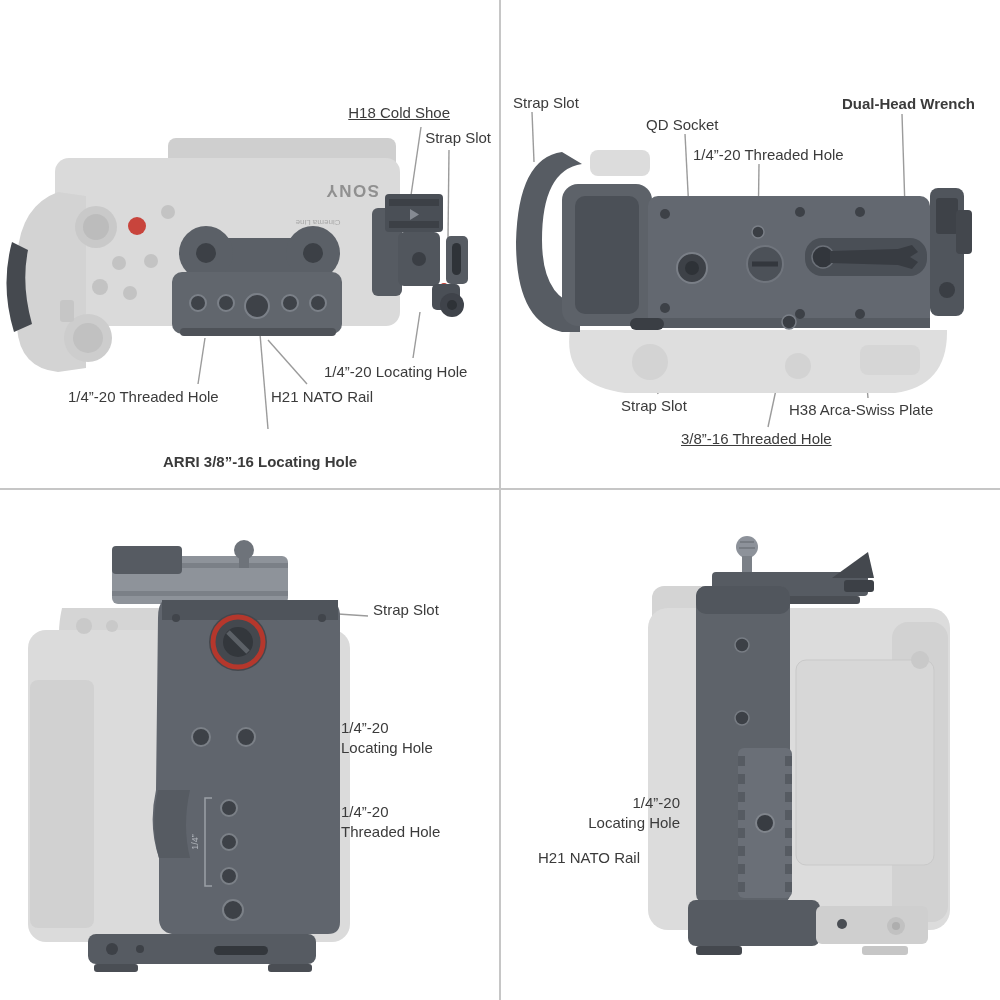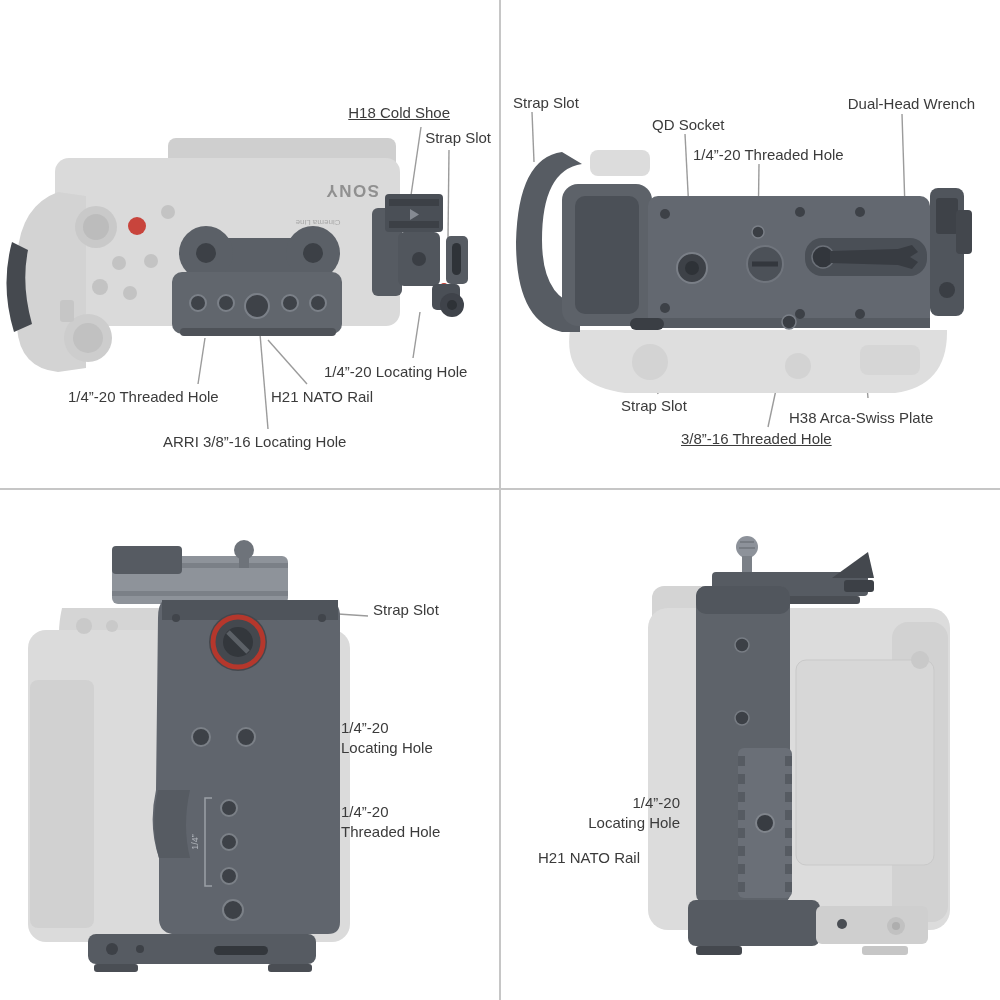--- a/index.html
+++ b/index.html
@@ -92,21 +92,21 @@
         <rect x="432" y="284" width="28" height="26" rx="5" fill="#4a4f56"></rect>
         <circle cx="452" cy="305" r="12" fill="#3f434a"></circle>
         <circle cx="452" cy="305" r="5" fill="#2e3237"></circle>
       </g>
     </svg>
     <div class="callout right" style="right:50px; top:103px; width:170px;text-decoration:underline;">H18 Cold Shoe</div>
     <div class="callout right" style="right:9px; top:128px; width:150px;">Strap Slot</div>
     <div class="callout" style="left:324px; top:362px;">1/4”-20 Locating Hole</div>
     <div class="callout" style="left:68px; top:387px;">1/4”-20 Threaded Hole</div>
     <div class="callout" style="left:271px; top:387px;">H21 NATO Rail</div>
-    <div class="callout" style="left:163px; top:432px;">ARRI 3/8”-16 Locating Hole</div>
+    <div class="callout" style="left:163px; top:452px;font-weight:bold;">ARRI 3/8”-16 Locating Hole</div>
   </div>
 
   <div id="q-tr" class="quadrant">
     <svg class="illustration" width="500" height="490" viewBox="0 0 500 490">
       <g stroke="#9b9b9b" stroke-width="1.4" fill="none">
         <path d="M32 112 L34 162"></path>
         <path d="M185 134 L191 250"></path>
         <path d="M402 114 L406 240"></path>
         <path d="M259 164 L258 236"></path>
         <path d="M158 394 L146 334"></path>
@@ -146,25 +146,25 @@
           <circle cx="323" cy="257" r="11" fill="#32363c" stroke="#6b7078" stroke-width="1.5"></circle>
           <path d="M330 251 L398 249 L412 245 L418 252 L410 257 L418 262 L412 269 L398 265 L330 263 Z" fill="#383c42"></path>
         </g>
         <rect x="430" y="188" width="34" height="128" rx="8" fill="#50555c"></rect>
         <rect x="436" y="198" width="22" height="36" rx="3" fill="#3e4248"></rect>
         <circle cx="447" cy="290" r="8" fill="#3a3e44"></circle>
         <rect x="456" y="210" width="16" height="44" rx="4" fill="#43474d"></rect>
       </g>
     </svg>
     <div class="callout" style="left:13px; top:93px;">Strap Slot</div>
-    <div class="callout" style="left:152px; top:115px;text-align:center;">QD Socket</div>
-    <div class="callout right" style="right:25px; top:94px; width:180px;">Dual-Head Wrench</div>
+    <div class="callout" style="left:146px; top:115px;text-align:center;">QD Socket</div>
+    <div class="callout right" style="right:25px; top:94px; width:180px;font-weight:bold;">Dual-Head Wrench</div>
     <div class="callout" style="left:193px; top:145px;">1/4”-20 Threaded Hole</div>
     <div class="callout" style="left:121px; top:396px;">Strap Slot</div>
-    <div class="callout" style="left:289px; top:400px;margin-top:8px;">H38 Arca-Swiss Plate</div>
+    <div class="callout" style="left:289px; top:400px;">H38 Arca-Swiss Plate</div>
     <div class="callout" style="left:181px; top:429px;text-decoration:underline;">3/8”-16 Threaded Hole</div>
   </div>
 
   <div id="q-bl" class="quadrant">
     <svg class="illustration" width="500" height="510" viewBox="0 0 500 510">
       <g stroke="#9b9b9b" stroke-width="1.4" fill="none">
         <path d="M368 126 L293 121"></path>
         <path d="M336 249 L252 248"></path>
         <path d="M336 330 L240 352"></path>
       </g>

